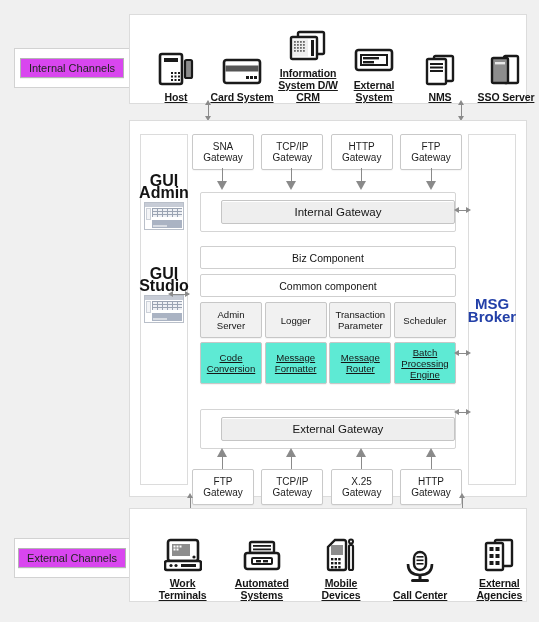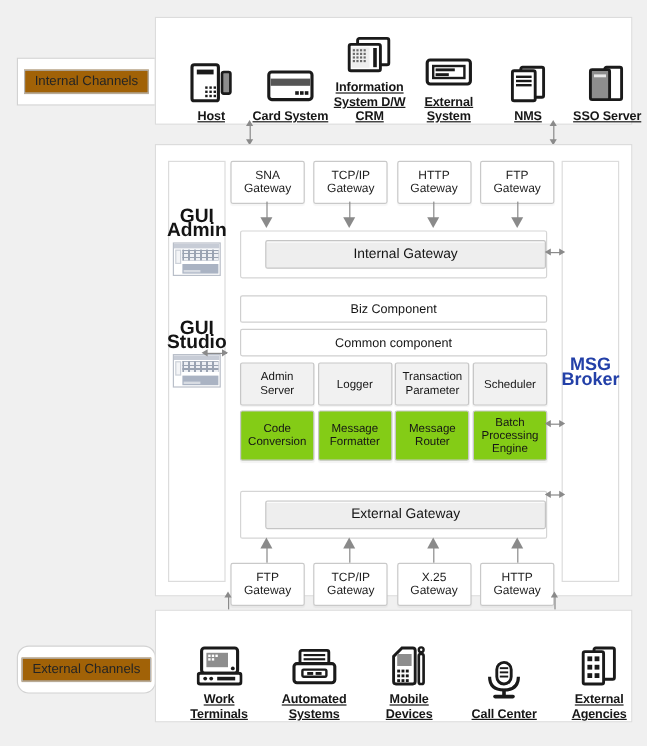--- a/index.html
+++ b/index.html
@@ -15,30 +15,30 @@
 
   
   .side-label{
     position:absolute;
     background:#ffffff;
     border:1px solid #d2d2d2;
     display:flex;align-items:center;justify-content:center;
   }
   .side-label .chip{
     border:1px solid #b5b5b5;
-    background:#a16207;
+    background:#d946ef;
     font-size:11px;
     padding:3px 8px;
     color:#242424;
     white-space:nowrap;
     box-shadow:0 1px 0 rgba(0,0,0,.05);
   }
   #label-internal{left:14px;top:48px;width:114px;height:38px;}
   #label-anylink{left:14px;top:292px;width:114px;height:38px;}
-  #label-external{left:14px;top:538px;width:114px;height:38px;border-radius:10px;}
+  #label-external{left:14px;top:538px;width:114px;height:38px;}
 
   
   .panel{
     position:absolute;
     background:#ffffff;
     border:1px solid #dcdcdc;
   }
   #panel-top{left:129px;top:14px;width:396px;height:88px;}
   #panel-mid{left:129px;top:120px;width:396px;height:375px;}
   #panel-bottom{left:129px;top:508px;width:396px;height:92px;}
@@ -129,21 +129,21 @@
   .comp-grid{position:absolute;left:8px;width:256px;}
   .comp-row{display:flex;justify-content:space-between;margin-bottom:4px;}
   .comp{
     width:60px;height:34px;
     border:1px solid #c7c7c7;border-radius:2px;
     background:#f1f1f1;
     display:flex;align-items:center;justify-content:center;
     font-size:9.6px;line-height:11px;text-align:center;color:#161616;
     box-shadow:0 1px 1px rgba(0,0,0,.05);
   }
-  .comp.tall{height:40px;background:#84cc16;}
+  .comp.tall{height:40px;background:#5eead4;text-decoration:underline;}
 
   
   .vline{position:absolute;width:1px;background:#8a8a8a;}
   .hline{position:absolute;height:1px;background:#8a8a8a;}
   .arr{position:absolute;width:0;height:0;}
   .arr.up{border-left:3.5px solid transparent;border-right:3.5px solid transparent;border-bottom:5px solid #8a8a8a;}
   .arr.down{border-left:3.5px solid transparent;border-right:3.5px solid transparent;border-top:5px solid #8a8a8a;}
   .arr.left{border-top:3.5px solid transparent;border-bottom:3.5px solid transparent;border-right:5px solid #8a8a8a;}
   .arr.right{border-top:3.5px solid transparent;border-bottom:3.5px solid transparent;border-left:5px solid #8a8a8a;}
 

